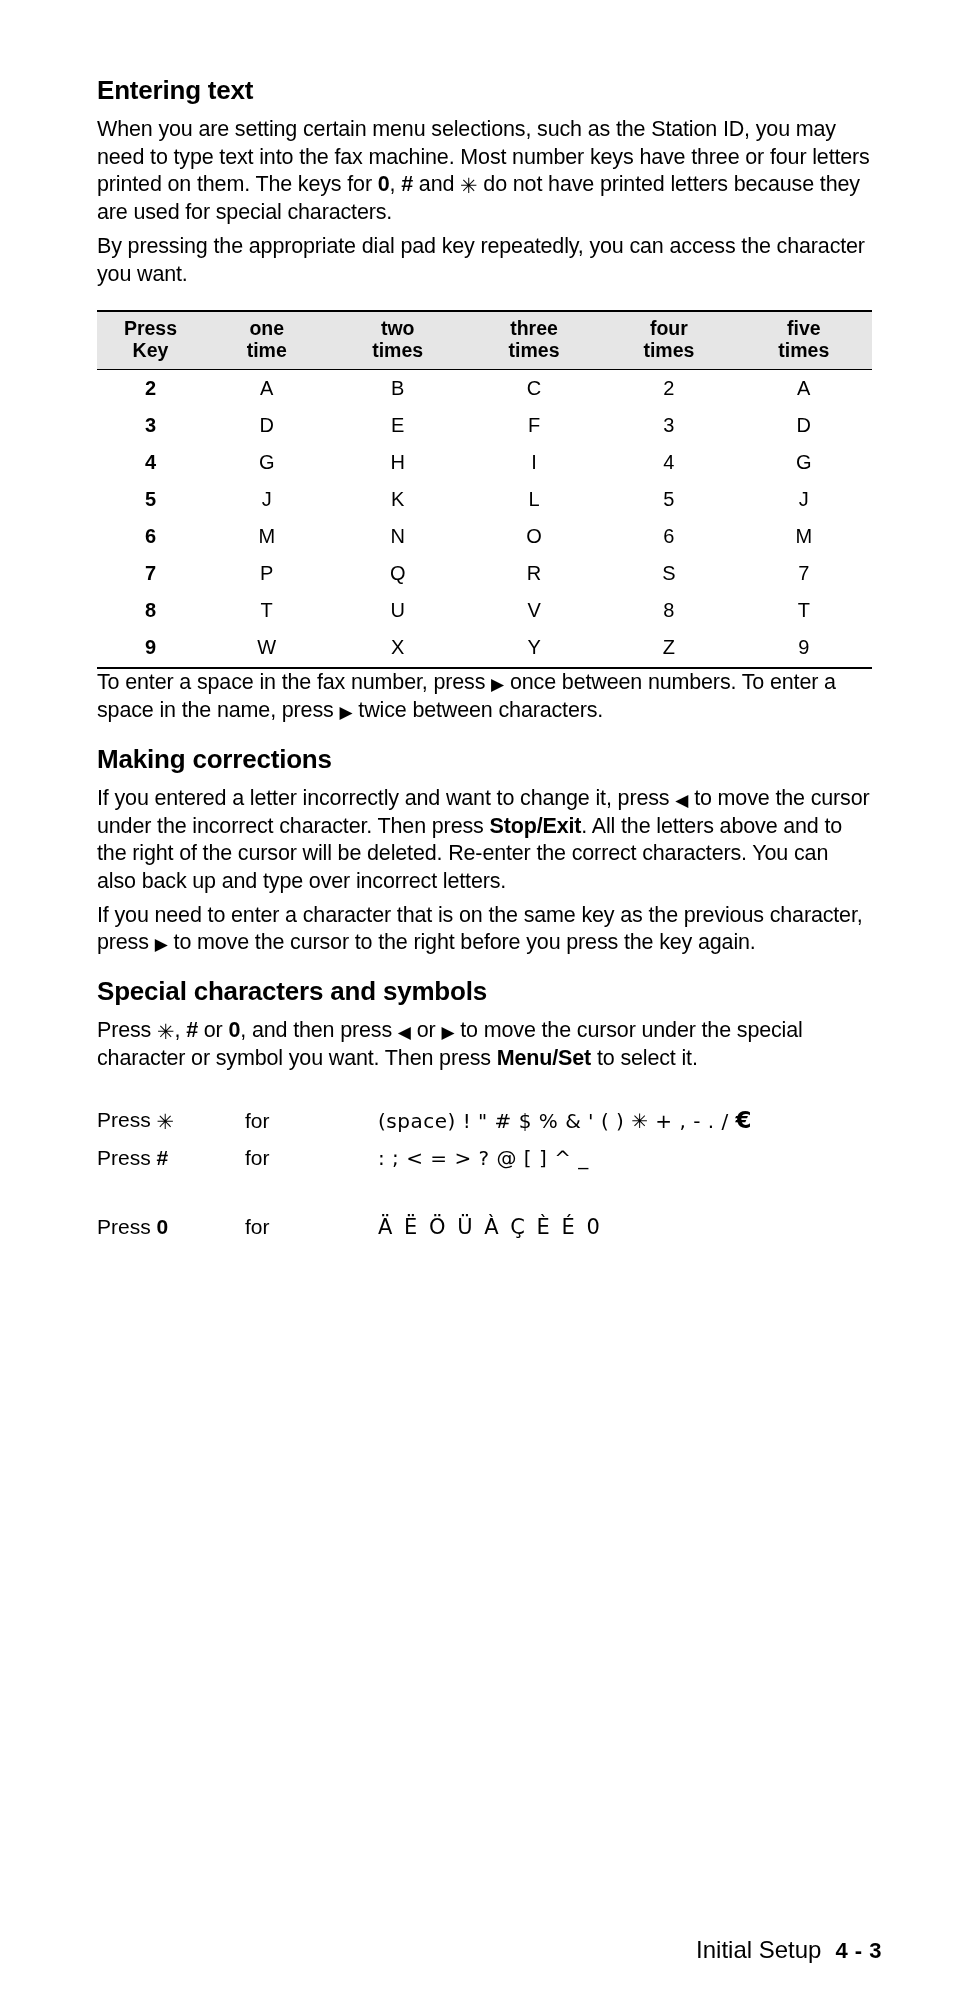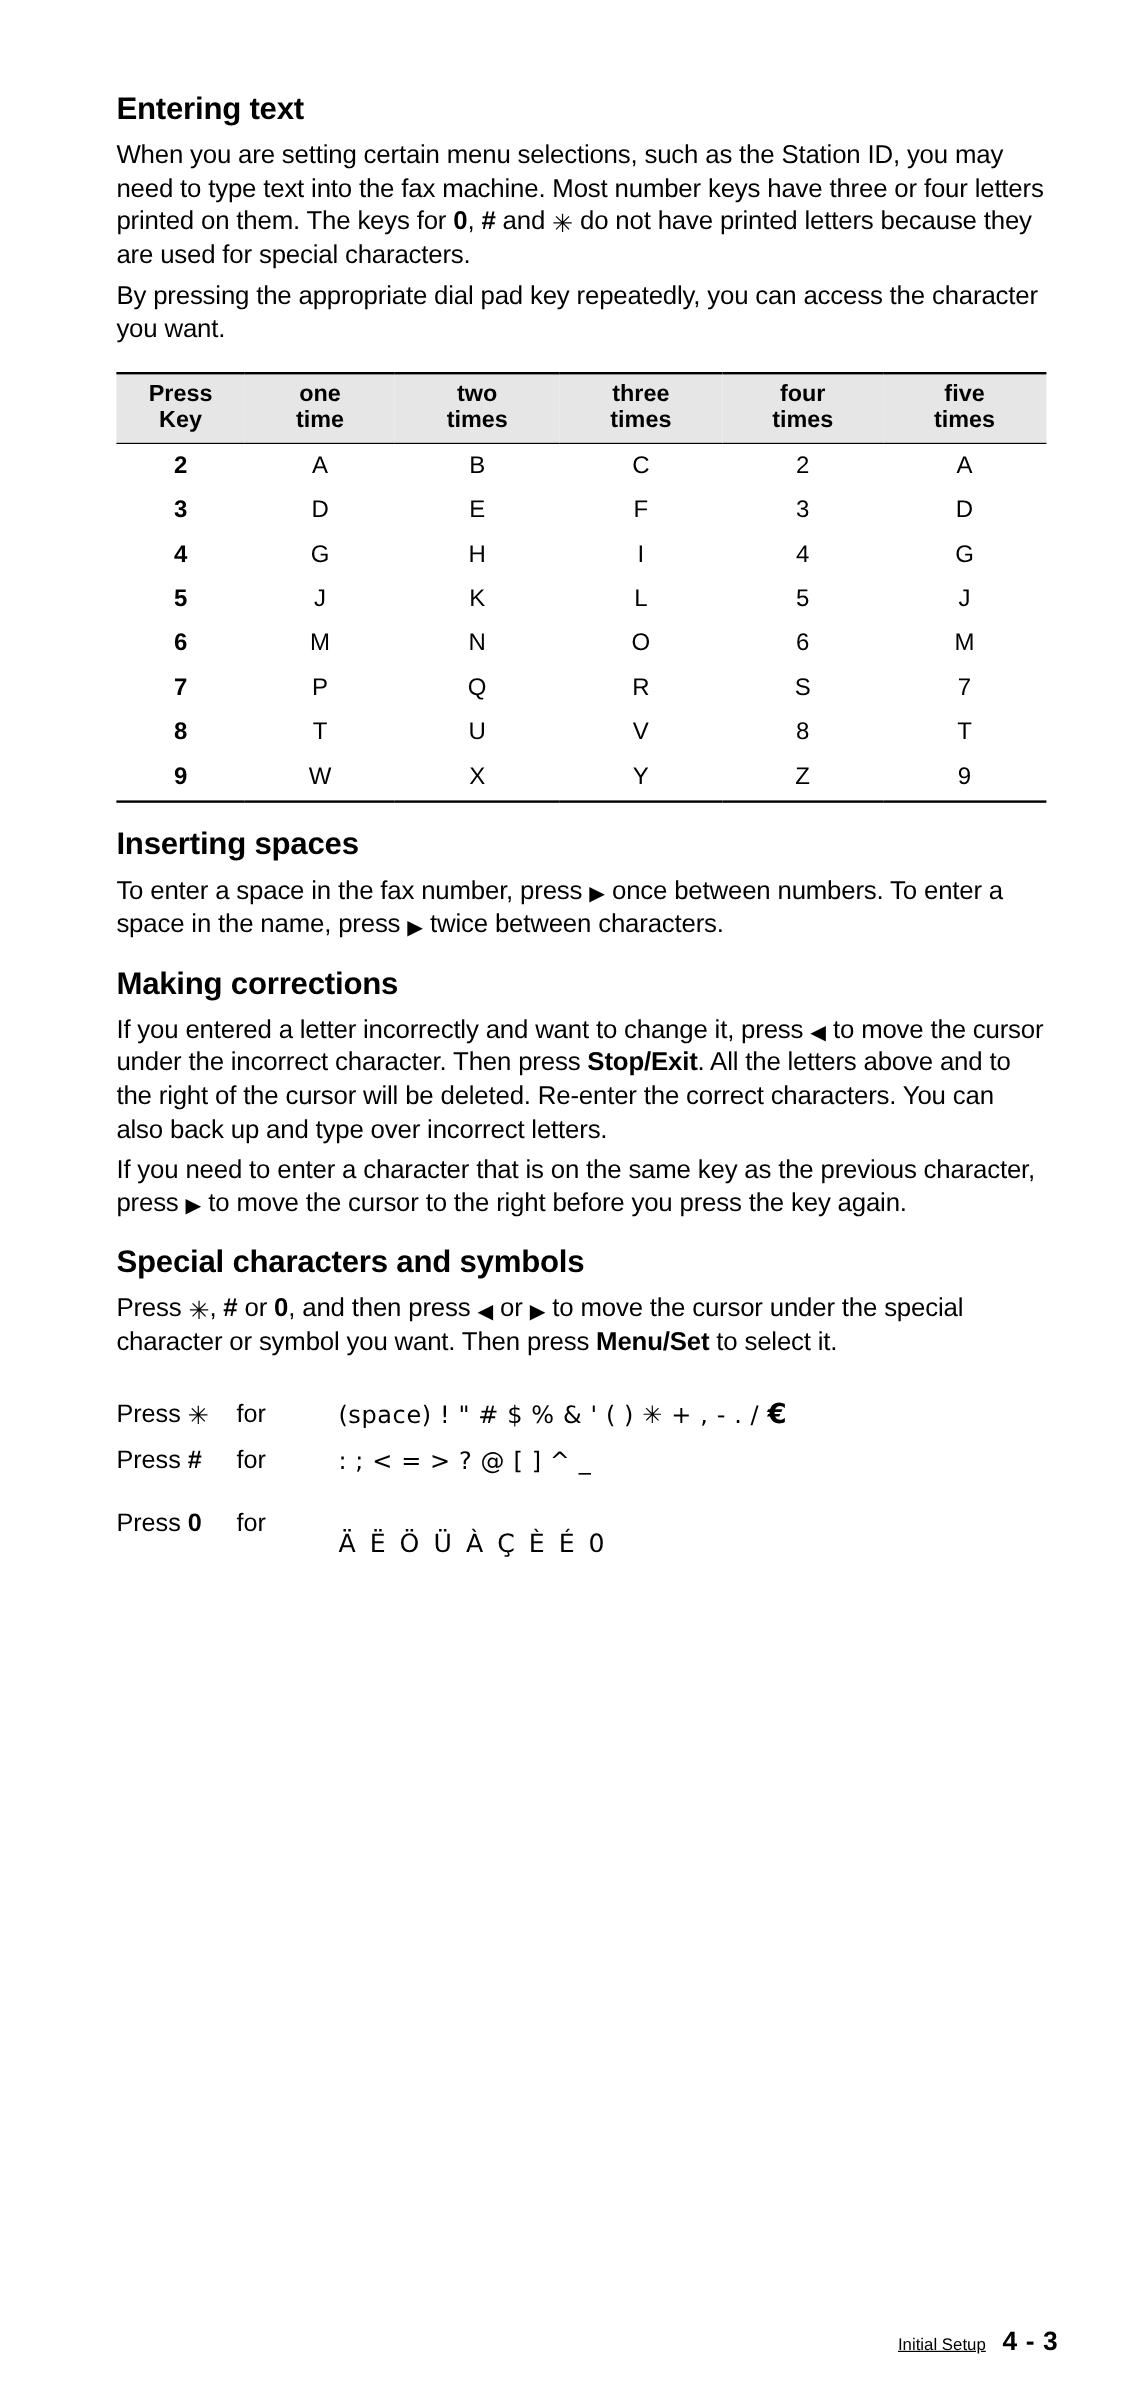--- a/index.html
+++ b/index.html
@@ -104,23 +104,24 @@
   table.keytable col.c3 { width: 17.6%; }
   table.keytable col.c4 { width: 17.2%; }
   table.keytable col.c5 { width: 17.6%; }
 
   
   .charlist {
     margin-top: 34px;
   }
   .charrow {
     display: flex;
-    align-items: center;
+    align-items: flex-end;
     margin-bottom: 13px;
     font-size: 21px;
+    gap: 48px;
   }
   .charrow .c-press {
     width: 100px;
     flex: 0 0 100px;
     white-space: nowrap;
   }
   .charrow .c-press b { font-weight: bold; }
   .charrow .c-for {
     width: 85px;
     flex: 0 0 85px;
@@ -144,22 +145,21 @@
   
   .footer {
     position: absolute;
     right: 88px;
     bottom: 42px;
     display: flex;
     align-items: baseline;
     gap: 14px;
   }
   .footer .f-label {
-    font-size: 14px;
-    text-decoration: underline;
+    font-size: 24px;
   }
   .footer .f-page {
     font-size: 22px;
     font-weight: bold;
     letter-spacing: 0.5px;
   }
 </style>
 </head>
 <body>
 
@@ -270,21 +270,20 @@
           <td class="keycol">9</td>
           <td>W</td>
           <td>X</td>
           <td>Y</td>
           <td>Z</td>
           <td>9</td>
         </tr>
       </tbody>
     </table>
 
-    <h2 class="section-title sub">Inserting spaces</h2>
     <p class="body-text"><span>To enter a space in the fax number, press </span><span class="arrow">▶</span><span> once between numbers. To enter a space in the name, press </span><span class="arrow">▶</span><span> twice between characters.</span></p>
 
     <h2 class="section-title sub">Making corrections</h2>
     <p class="body-text"><span>If you entered a letter incorrectly and want to change it, press </span><span class="arrow">◀</span><span> to move the cursor under the incorrect character. Then press </span><b>Stop/Exit</b><span>. All the letters above and to the right of the cursor will be deleted. Re-enter the correct characters. You can also back up and type over incorrect letters.</span></p>
 
     <p class="body-text"><span>If you need to enter a character that is on the same key as the previous character, press </span><span class="arrow">▶</span><span> to move the cursor to the right before you press the key again.</span></p>
 
     <h2 class="section-title sub">Special characters and symbols</h2>
     <p class="body-text tight"><span>Press </span><span class="astk">✳</span><span>, </span><b>#</b><span> or </span><b>0</b><span>, and then press </span><span class="arrow">◀</span><span> or </span><span class="arrow">▶</span><span> to move the cursor under the special character or symbol you want. Then press </span><b>Menu/Set</b><span> to select it.</span></p>
 

